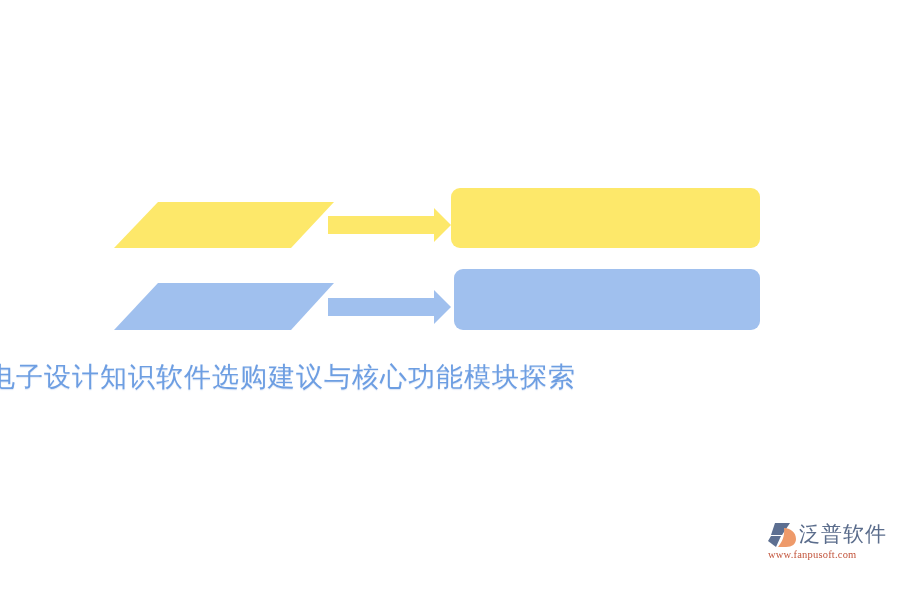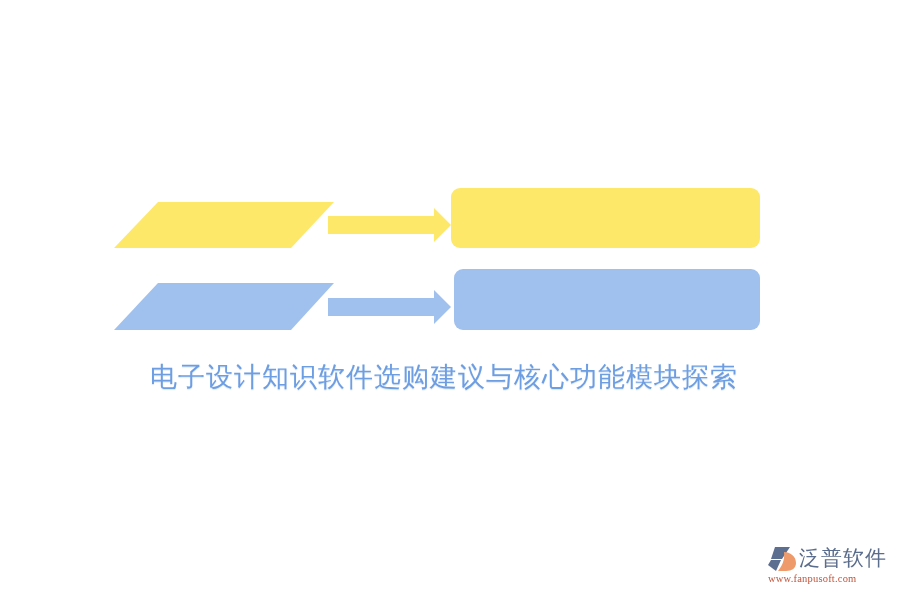--- a/index.html
+++ b/index.html
@@ -4,27 +4,27 @@
   <style>
     html, body { margin: 0; padding: 0; }
     body {
       width: 900px; height: 600px; background: #ffffff;
       position: relative; overflow: hidden;
       font-family: "DejaVu Sans", sans-serif;
     }
     .shape-layer { position: absolute; left: 0; top: 0; }
     .title {
       position: absolute; left: 0; width: 900px; top: 358px;
-      text-align: center; font-size: 27px; letter-spacing: 1px;
+      text-align: left; font-size: 27px; letter-spacing: 1px;
       color: #6d9ee2; line-height: 38px;
       text-shadow: 0 1px 1px rgba(110,150,220,0.25);
     }
     .title span { display: inline-block; margin-left: -12px; }
     .logo {
-      position: absolute; left: 768px; top: 544px; width: 125px; height: 44px;
+      position: absolute; left: 768px; top: 520px; width: 125px; height: 44px;
     }
     .logo-icon { position: absolute; left: 0; top: 2px; width: 30px; height: 26px; }
     .logo-name {
       position: absolute; left: 31px; top: 0; font-size: 21px; color: #5b6d8c;
       font-family: "DejaVu Sans", sans-serif; letter-spacing: 1px; line-height: 28px;
     }
     .logo-url {
       position: absolute; left: 0; top: 28px; font-size: 10.5px; color: #c2533a;
       font-family: Liberation Serif, serif; line-height: 14px; letter-spacing: 0.2px;
     }

